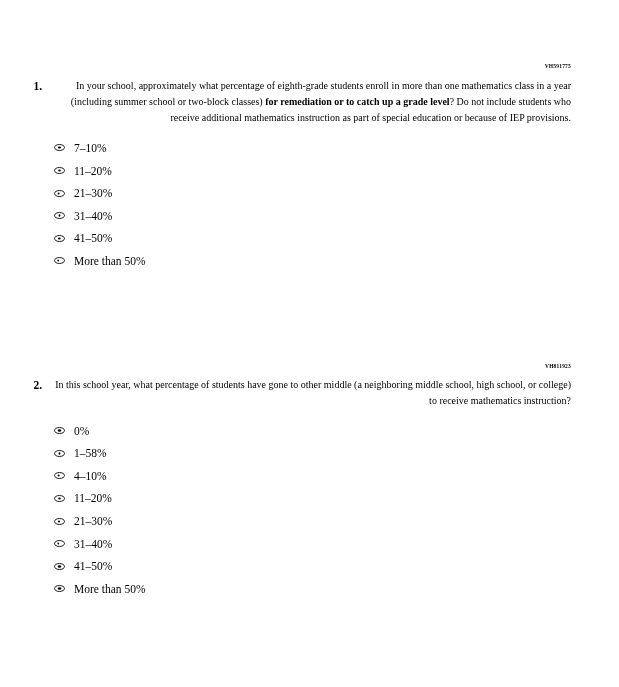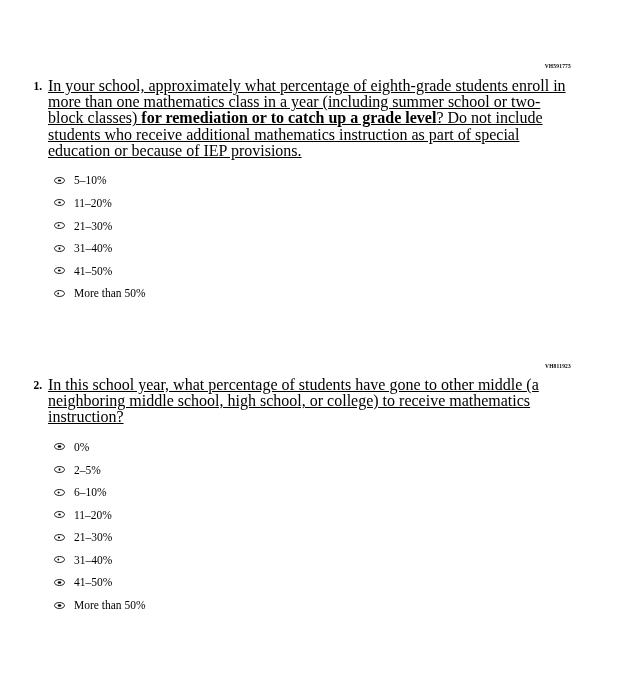--- a/index.html
+++ b/index.html
@@ -43,25 +43,24 @@
     font-weight: bold;
     font-size: 11.5px;
     width: 18px;
     flex: 0 0 18px;
     text-align: right;
     padding-right: 6px;
     line-height: 16.2px;
     box-sizing: border-box;
   }
   .q-text {
-    font-size: 16px;
+    font-size: 10px;
     line-height: 16.2px;
     flex: 1 1 auto;
-    text-align: left;
-    text-decoration: underline;
+    text-align: right;
   }
   .q-text b {
     font-weight: bold;
   }
   .options {
     margin-top: 10px;
     padding-left: 24px;
   }
   .option {
     display: flex;
@@ -105,21 +104,21 @@
         </div>
         <div class="options">
 
           <div class="option">
             <span class="bubble">
               <svg width="11" height="7" viewBox="0 0 11 7">
                   <ellipse cx="5.5" cy="3.5" rx="5" ry="3" fill="none" stroke="#000" stroke-width="0.9"></ellipse>
                   <ellipse cx="5.5" cy="3.5" rx="1.7" ry="1.1" fill="#000"></ellipse>
                 </svg>
             </span>
-            <span class="opt-label">5–10%</span>
+            <span class="opt-label">7–10%</span>
           </div>
 
           <div class="option">
             <span class="bubble">
               <svg width="11" height="7" viewBox="0 0 11 7">
                   <ellipse cx="5.5" cy="3.5" rx="5" ry="3" fill="none" stroke="#000" stroke-width="0.9"></ellipse>
                   <ellipse cx="5.5" cy="3.5" rx="1.3" ry="1.1" fill="#000"></ellipse>
                 </svg>
             </span>
             <span class="opt-label">11–20%</span>
@@ -190,31 +189,31 @@
             <span class="opt-label">0%</span>
           </div>
 
           <div class="option">
             <span class="bubble">
               <svg width="11" height="7" viewBox="0 0 11 7">
                   <ellipse cx="5.5" cy="3.5" rx="5" ry="3" fill="none" stroke="#000" stroke-width="0.9"></ellipse>
                   <ellipse cx="5.5" cy="3.5" rx="0.9" ry="1.2" fill="#000"></ellipse>
                 </svg>
             </span>
-            <span class="opt-label">2–5%</span>
+            <span class="opt-label">1–58%</span>
           </div>
 
           <div class="option">
             <span class="bubble">
               <svg width="11" height="7" viewBox="0 0 11 7">
                   <ellipse cx="5.5" cy="3.5" rx="5" ry="3" fill="none" stroke="#000" stroke-width="0.9"></ellipse>
                   <ellipse cx="4.6" cy="3.5" rx="1.0" ry="1.0" fill="#000"></ellipse>
                 </svg>
             </span>
-            <span class="opt-label">6–10%</span>
+            <span class="opt-label">4–10%</span>
           </div>
 
           <div class="option">
             <span class="bubble">
               <svg width="11" height="7" viewBox="0 0 11 7">
                   <ellipse cx="5.5" cy="3.5" rx="5" ry="3" fill="none" stroke="#000" stroke-width="0.9"></ellipse>
                   <ellipse cx="5.5" cy="3.5" rx="1.3" ry="1.1" fill="#000"></ellipse>
                 </svg>
             </span>
             <span class="opt-label">11–20%</span>

